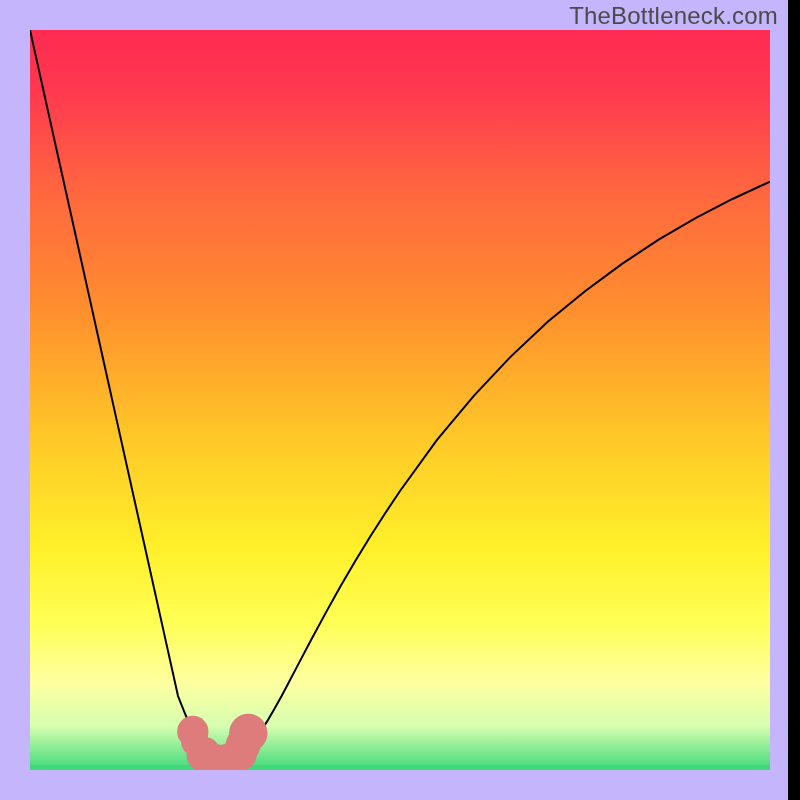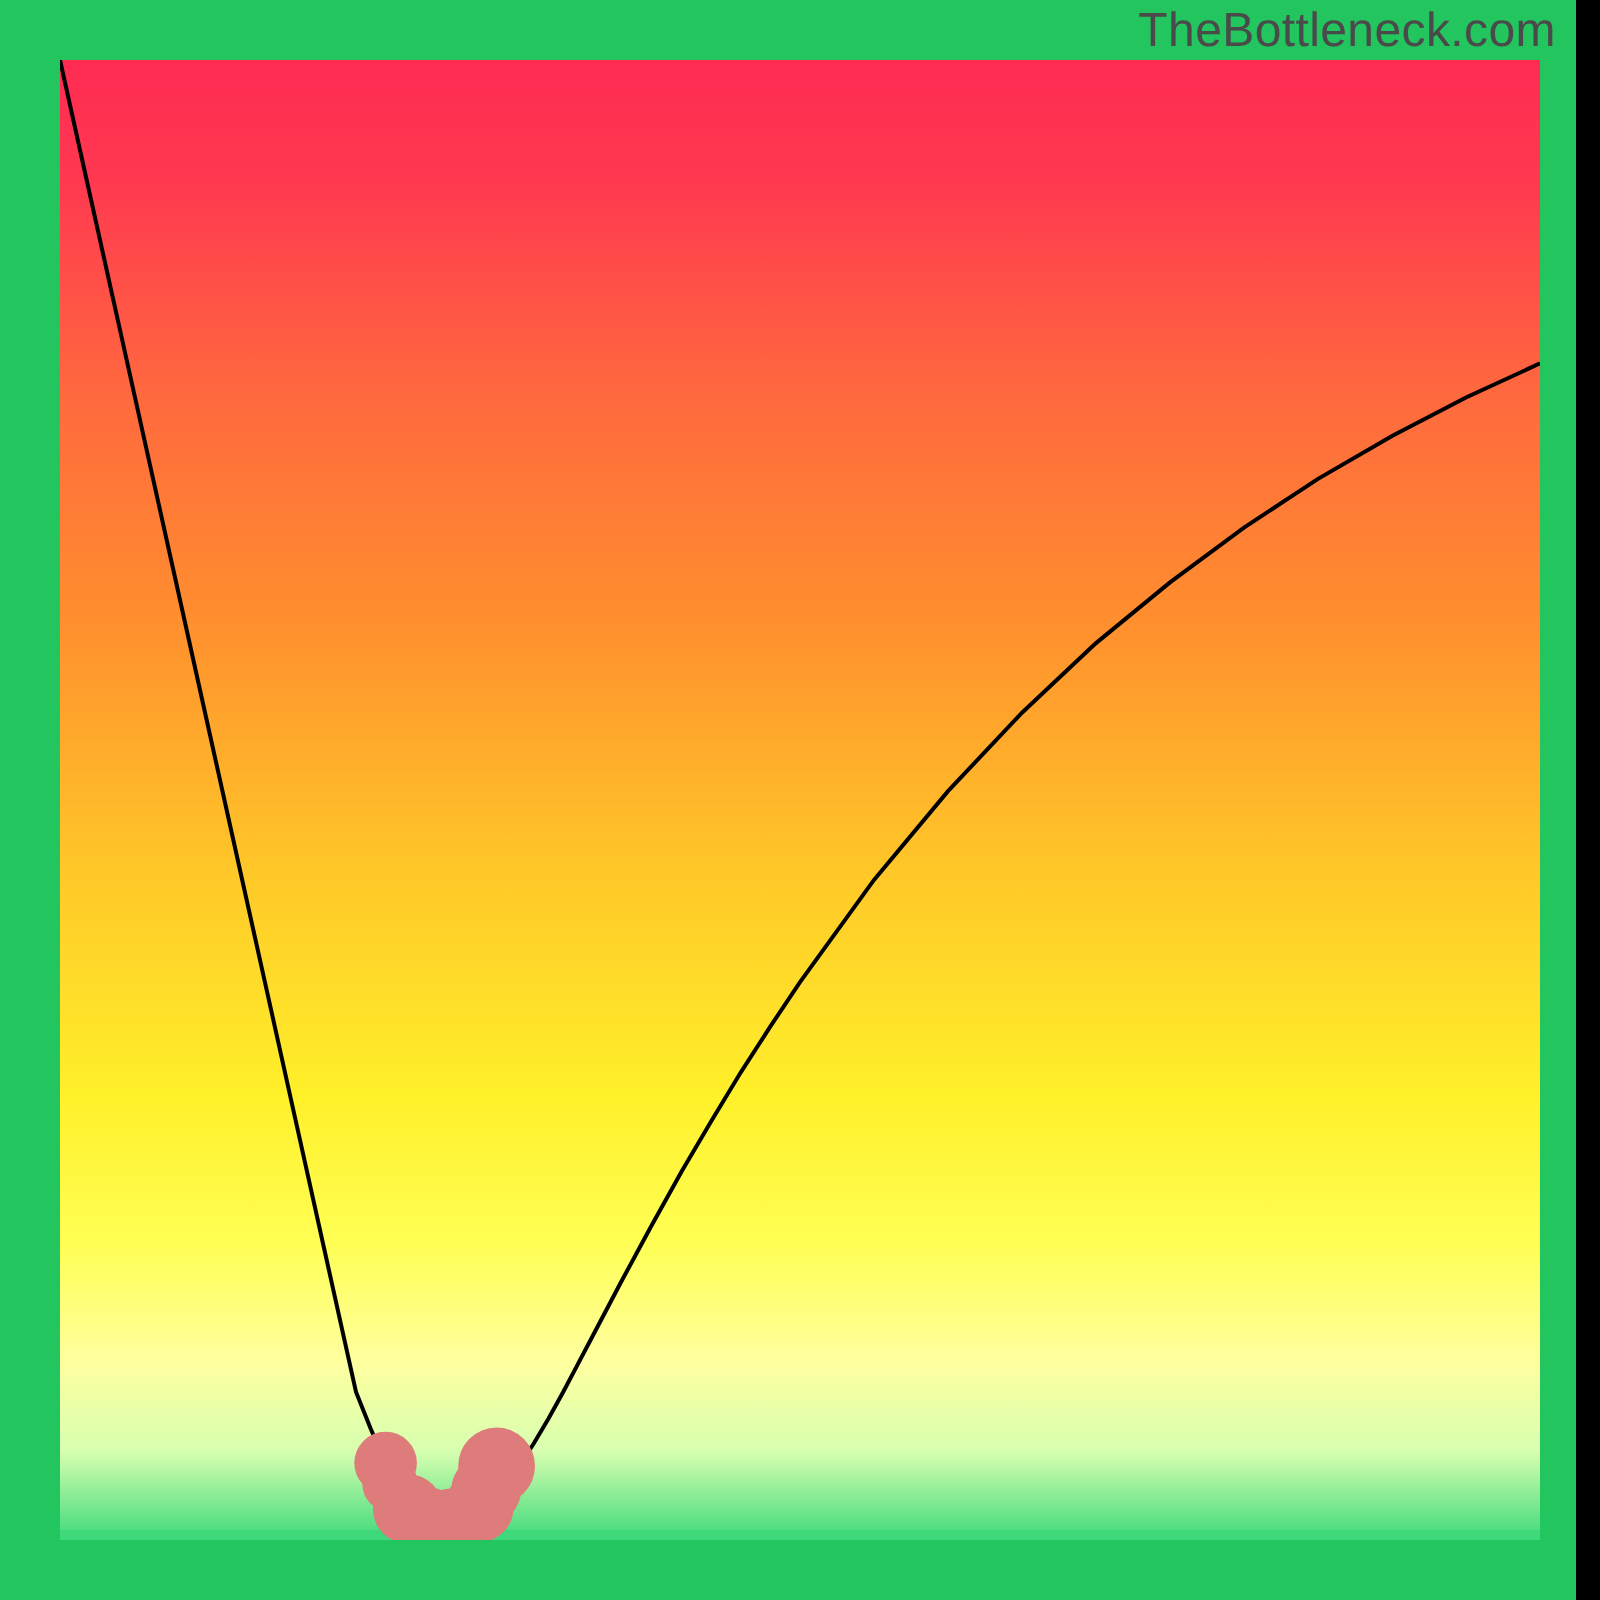--- a/index.html
+++ b/index.html
@@ -8,21 +8,21 @@
     width: 800px;
     height: 800px;
     overflow: hidden;
     background: #000;
     font-family: Arial, Helvetica, sans-serif;
   }
   .frame {
     position: absolute;
     left: 0; top: 0;
     width: 788px; height: 800px;
-    background: #22c55e;
+    background: #c4b5fd;
   }
   .plot-area {
     position: absolute;
     left: 30px;
     top: 30px;
     width: 740px;
     height: 740px;
     overflow: hidden;
   }
   .watermark {

